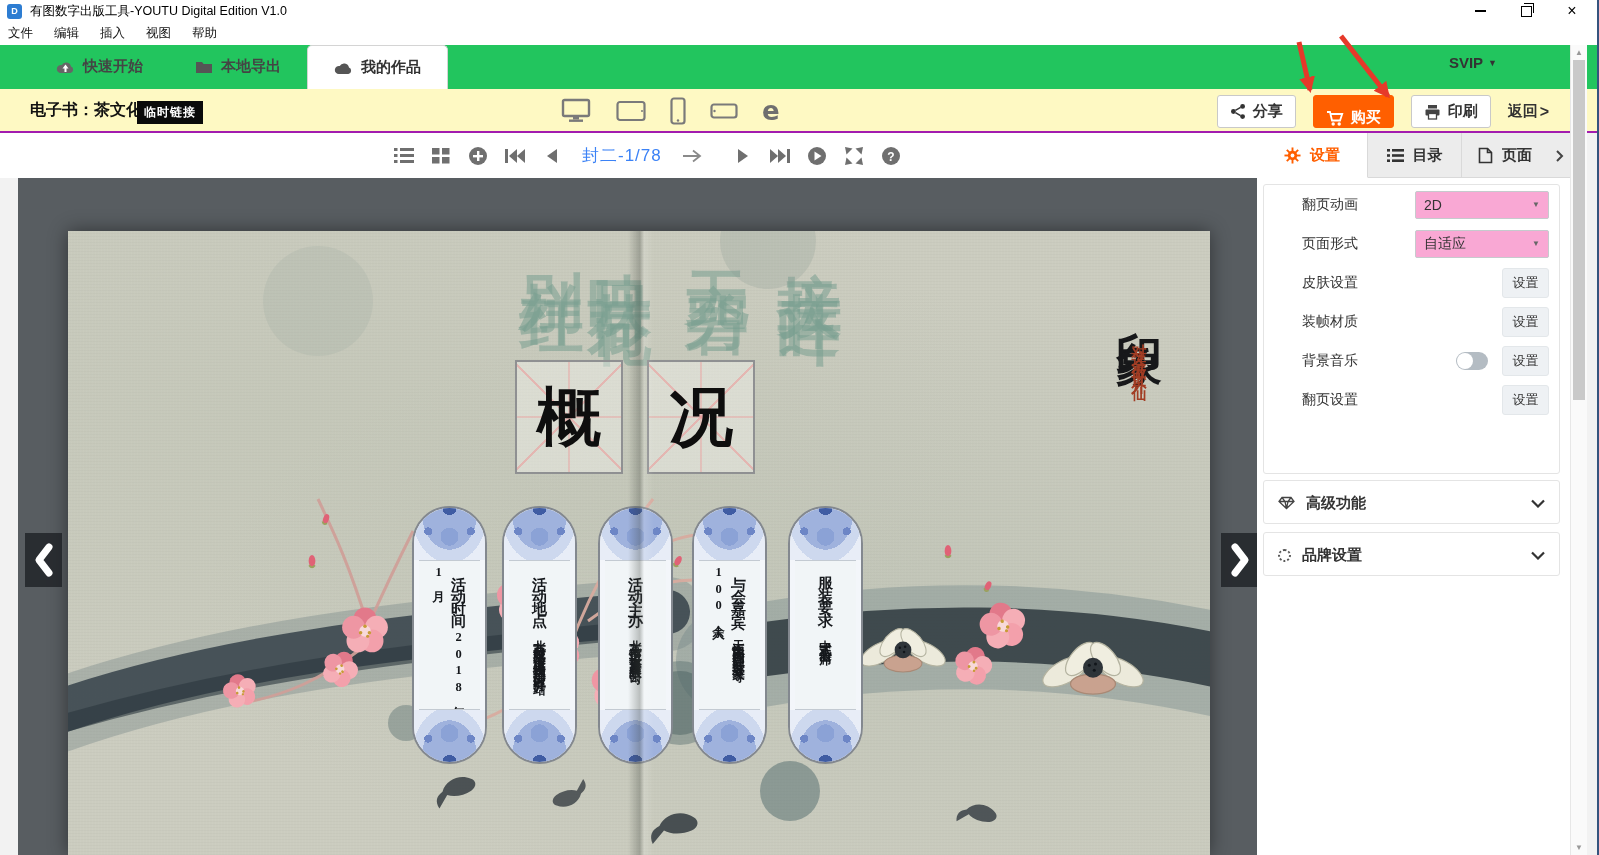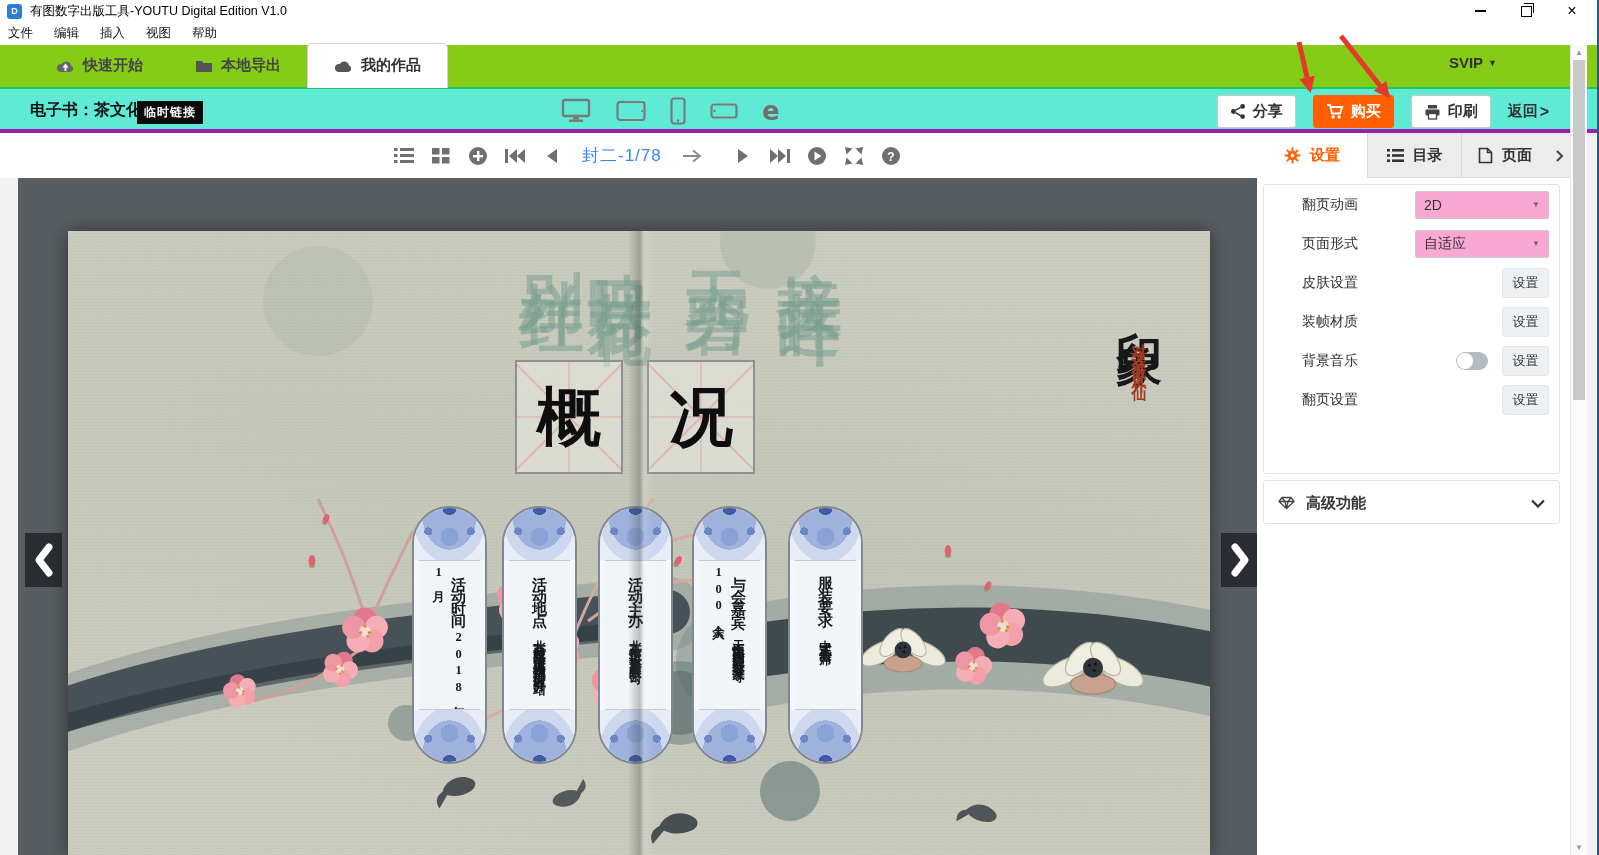--- a/index.html
+++ b/index.html
@@ -13,36 +13,36 @@
   .wtitle{font-size:12.5px;color:#000;text-align:center;}
   .wctrls{position:absolute;right:2px;top:0;height:22px;display:flex;}
   .wbtn{width:46px;height:22px;display:flex;align-items:center;justify-content:center;color:#000;font-size:13px;}
   .minbar{width:11px;height:1.5px;background:#000;}
   .restore{width:9px;height:9px;border:1.2px solid #000;position:relative;background:#fff;}
   .restore:before{content:"";position:absolute;left:2px;top:-4px;width:9px;height:9px;border:1.2px solid #000;border-left:none;border-bottom:none;}
   
   .menubar{left:0;top:22px;width:100%;height:23px;background:#fff;display:flex;align-items:center;padding-left:8px;box-sizing:border-box;}
   .menuitem{font-size:12.5px;color:#111;margin-right:21px;cursor:default;}
   
-  .tabbar{left:0;top:45px;width:100%;height:44px;background:#84cc16;border-bottom:2px solid #22c55e;box-sizing:border-box;display:flex;align-items:flex-end;}
+  .tabbar{left:0;top:45px;width:100%;height:44px;background:#22c55e;border-bottom:4px solid #22c55e;box-sizing:border-box;display:flex;}
   .tab{height:43px;display:flex;align-items:center;padding:0 26px;font-size:15px;font-weight:600;color:#444;gap:8px;}
   .tab.first{margin-left:30px;}
   .tab.active{background:#fff;border:1px solid #d4d4d4;border-bottom:1px solid #fff;margin-bottom:-1px;border-radius:5px 5px 0 0;color:#333;}
   .svip{position:absolute;right:100px;top:54px;font-size:15px;color:#333;font-weight:600;display:flex;align-items:center;gap:5px;}
   .caret{font-size:9px;color:#333;}
   
-  .toolbar{left:0;top:89px;width:100%;height:44px;background:#5eead4;border-bottom:4px solid #a21caf;box-sizing:border-box;}
+  .toolbar{left:0;top:89px;width:100%;height:44px;background:#fef9c3;border-bottom:2px solid #a21caf;box-sizing:border-box;}
   .booklabel{position:absolute;left:30px;top:11px;font-size:16px;font-weight:700;color:#111;}
   .badge{position:absolute;left:137px;top:12px;background:#0a0a0a;color:#fff;font-size:12px;font-weight:700;padding:3px 7px;letter-spacing:1px;}
   .devices{position:absolute;left:560px;top:0;height:44px;display:flex;align-items:center;gap:24px;}
   .devices svg{display:block;}
   .rbtns{position:absolute;right:48px;top:6px;display:flex;align-items:center;gap:17px;}
   .btn{height:31px;display:flex;align-items:center;gap:7px;padding:0 12px;border:1px solid #c9c9c9;border-radius:3px;
        background:#fff;font-size:15px;color:#333;font-weight:600;}
-  .btn.orange{background:#ff5f00;border-color:#ff5f00;color:#fff;}
+  .btn.orange{background:#ff5f00;border-color:#ff5f00;color:#fff;align-items:flex-end;}
   .backlink{font-size:15px;font-weight:700;color:#333;display:flex;align-items:center;gap:2px;}
   .backlink b{font-size:16px;}
   
   .navbar{left:0;top:133px;width:1257px;height:45px;background:#fff;}
   .navgroup{position:absolute;left:393px;top:0;height:45px;display:flex;align-items:center;gap:15px;}
   .nicon{display:flex;align-items:center;justify-content:center;width:22px;height:24px;}
   .pagelabel{font-size:17px;color:#3b82f6;margin:0 4px;letter-spacing:1px;}
   
   .canvas{left:18px;top:178px;width:1239px;height:677px;background:#585d61;overflow:hidden;}
   .page{position:absolute;left:50px;top:53px;width:1142px;height:624px;
@@ -590,20 +590,29 @@
         <svg width="17" height="14">
             <path d="M4,1.5 h9 l3,4 L8.5,12.5 L1,5.5 z M1,5.5 h15 M4,1.5 L7,5.5 L8.5,12.5 M13,1.5 L10,5.5 L8.5,12.5" fill="none" stroke="#444" stroke-width="1.3"></path>
           </svg>
         <span class="cardtitle">高级功能</span>
         <svg width="14" height="9">
             <polyline points="1,1.5 7,7.5 13,1.5" fill="none" stroke="#333" stroke-width="2.2"></polyline>
           </svg>
       </div>
     </div>
 
+    <div class="card" style="top:399px;height:44px;">
+      <div class="cardhead" style="height:44px;">
+        <span class="dashcircle"></span>
+        <span class="cardtitle">品牌设置</span>
+        <svg width="14" height="9">
+            <polyline points="1,1.5 7,7.5 13,1.5" fill="none" stroke="#333" stroke-width="2.2"></polyline>
+          </svg>
+      </div>
+    </div>
   </div>
 
   <div class="abs vscroll">
     <div class="sarrow" style="top:3px;">▲</div>
     <div class="vthumb"></div>
     <div class="sarrow" style="bottom:3px;">▼</div>
   </div>
 
   <svg class="abs annot">
     <line x1="59" y1="14" x2="70" y2="62" stroke="#e6392a" stroke-width="5" marker-end="url(#ah)"></line>

